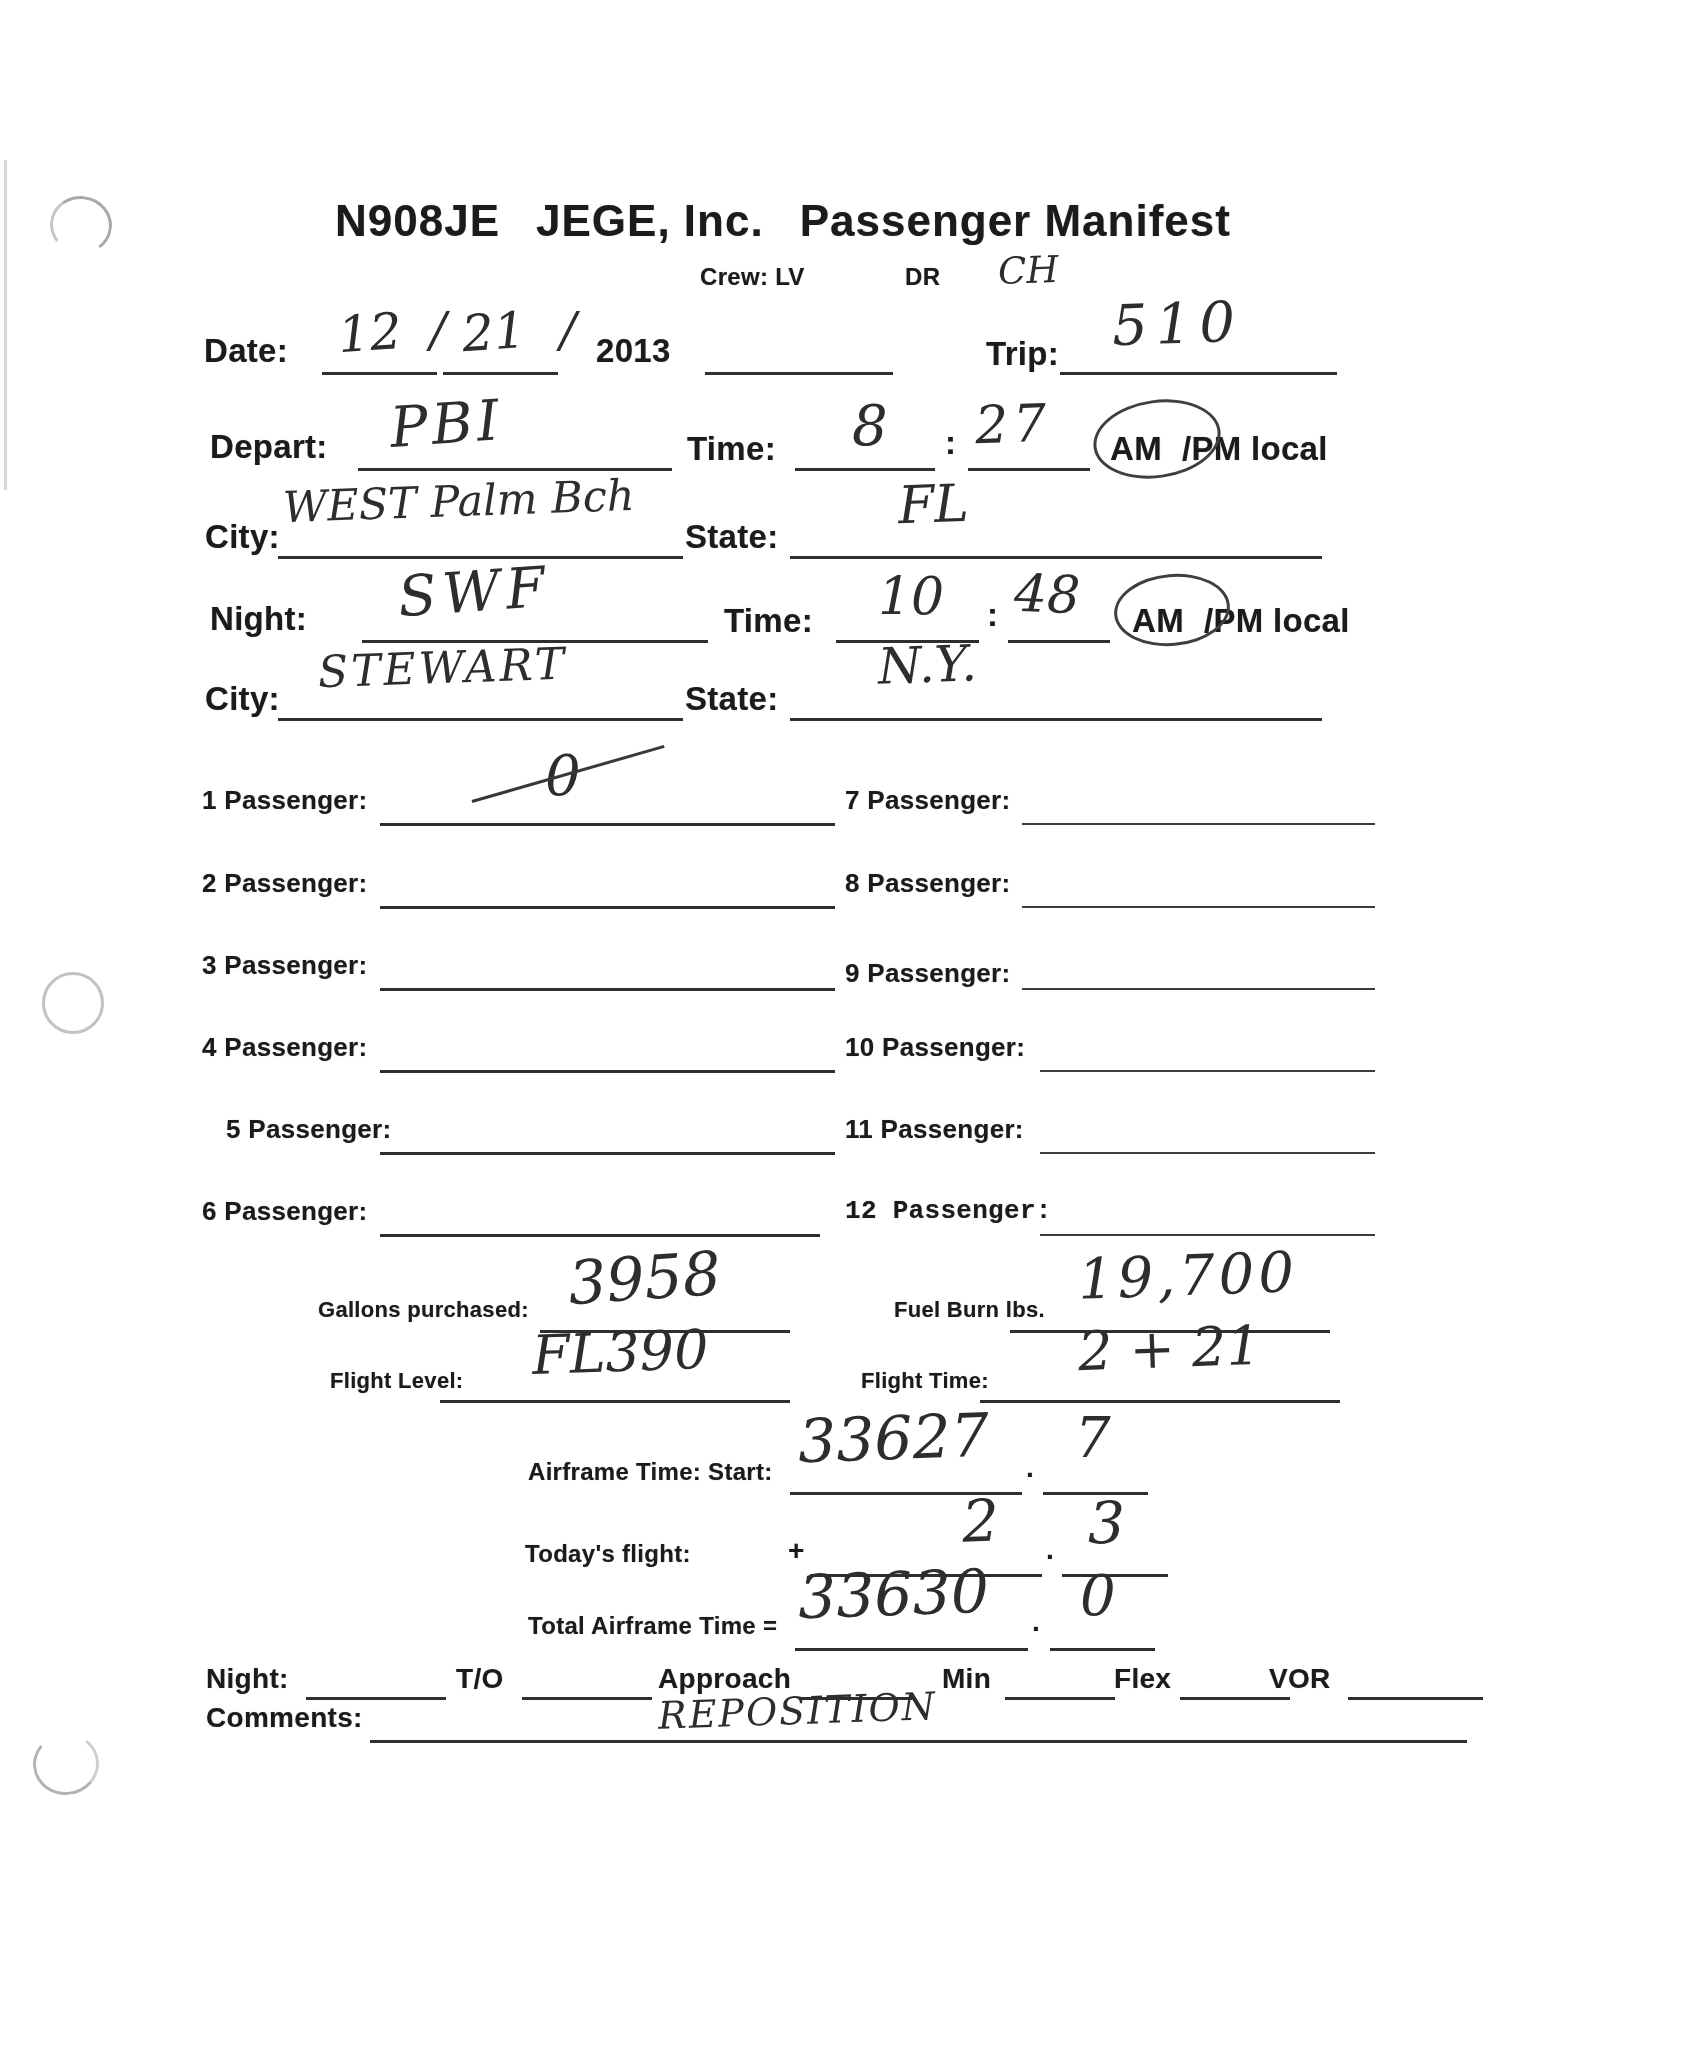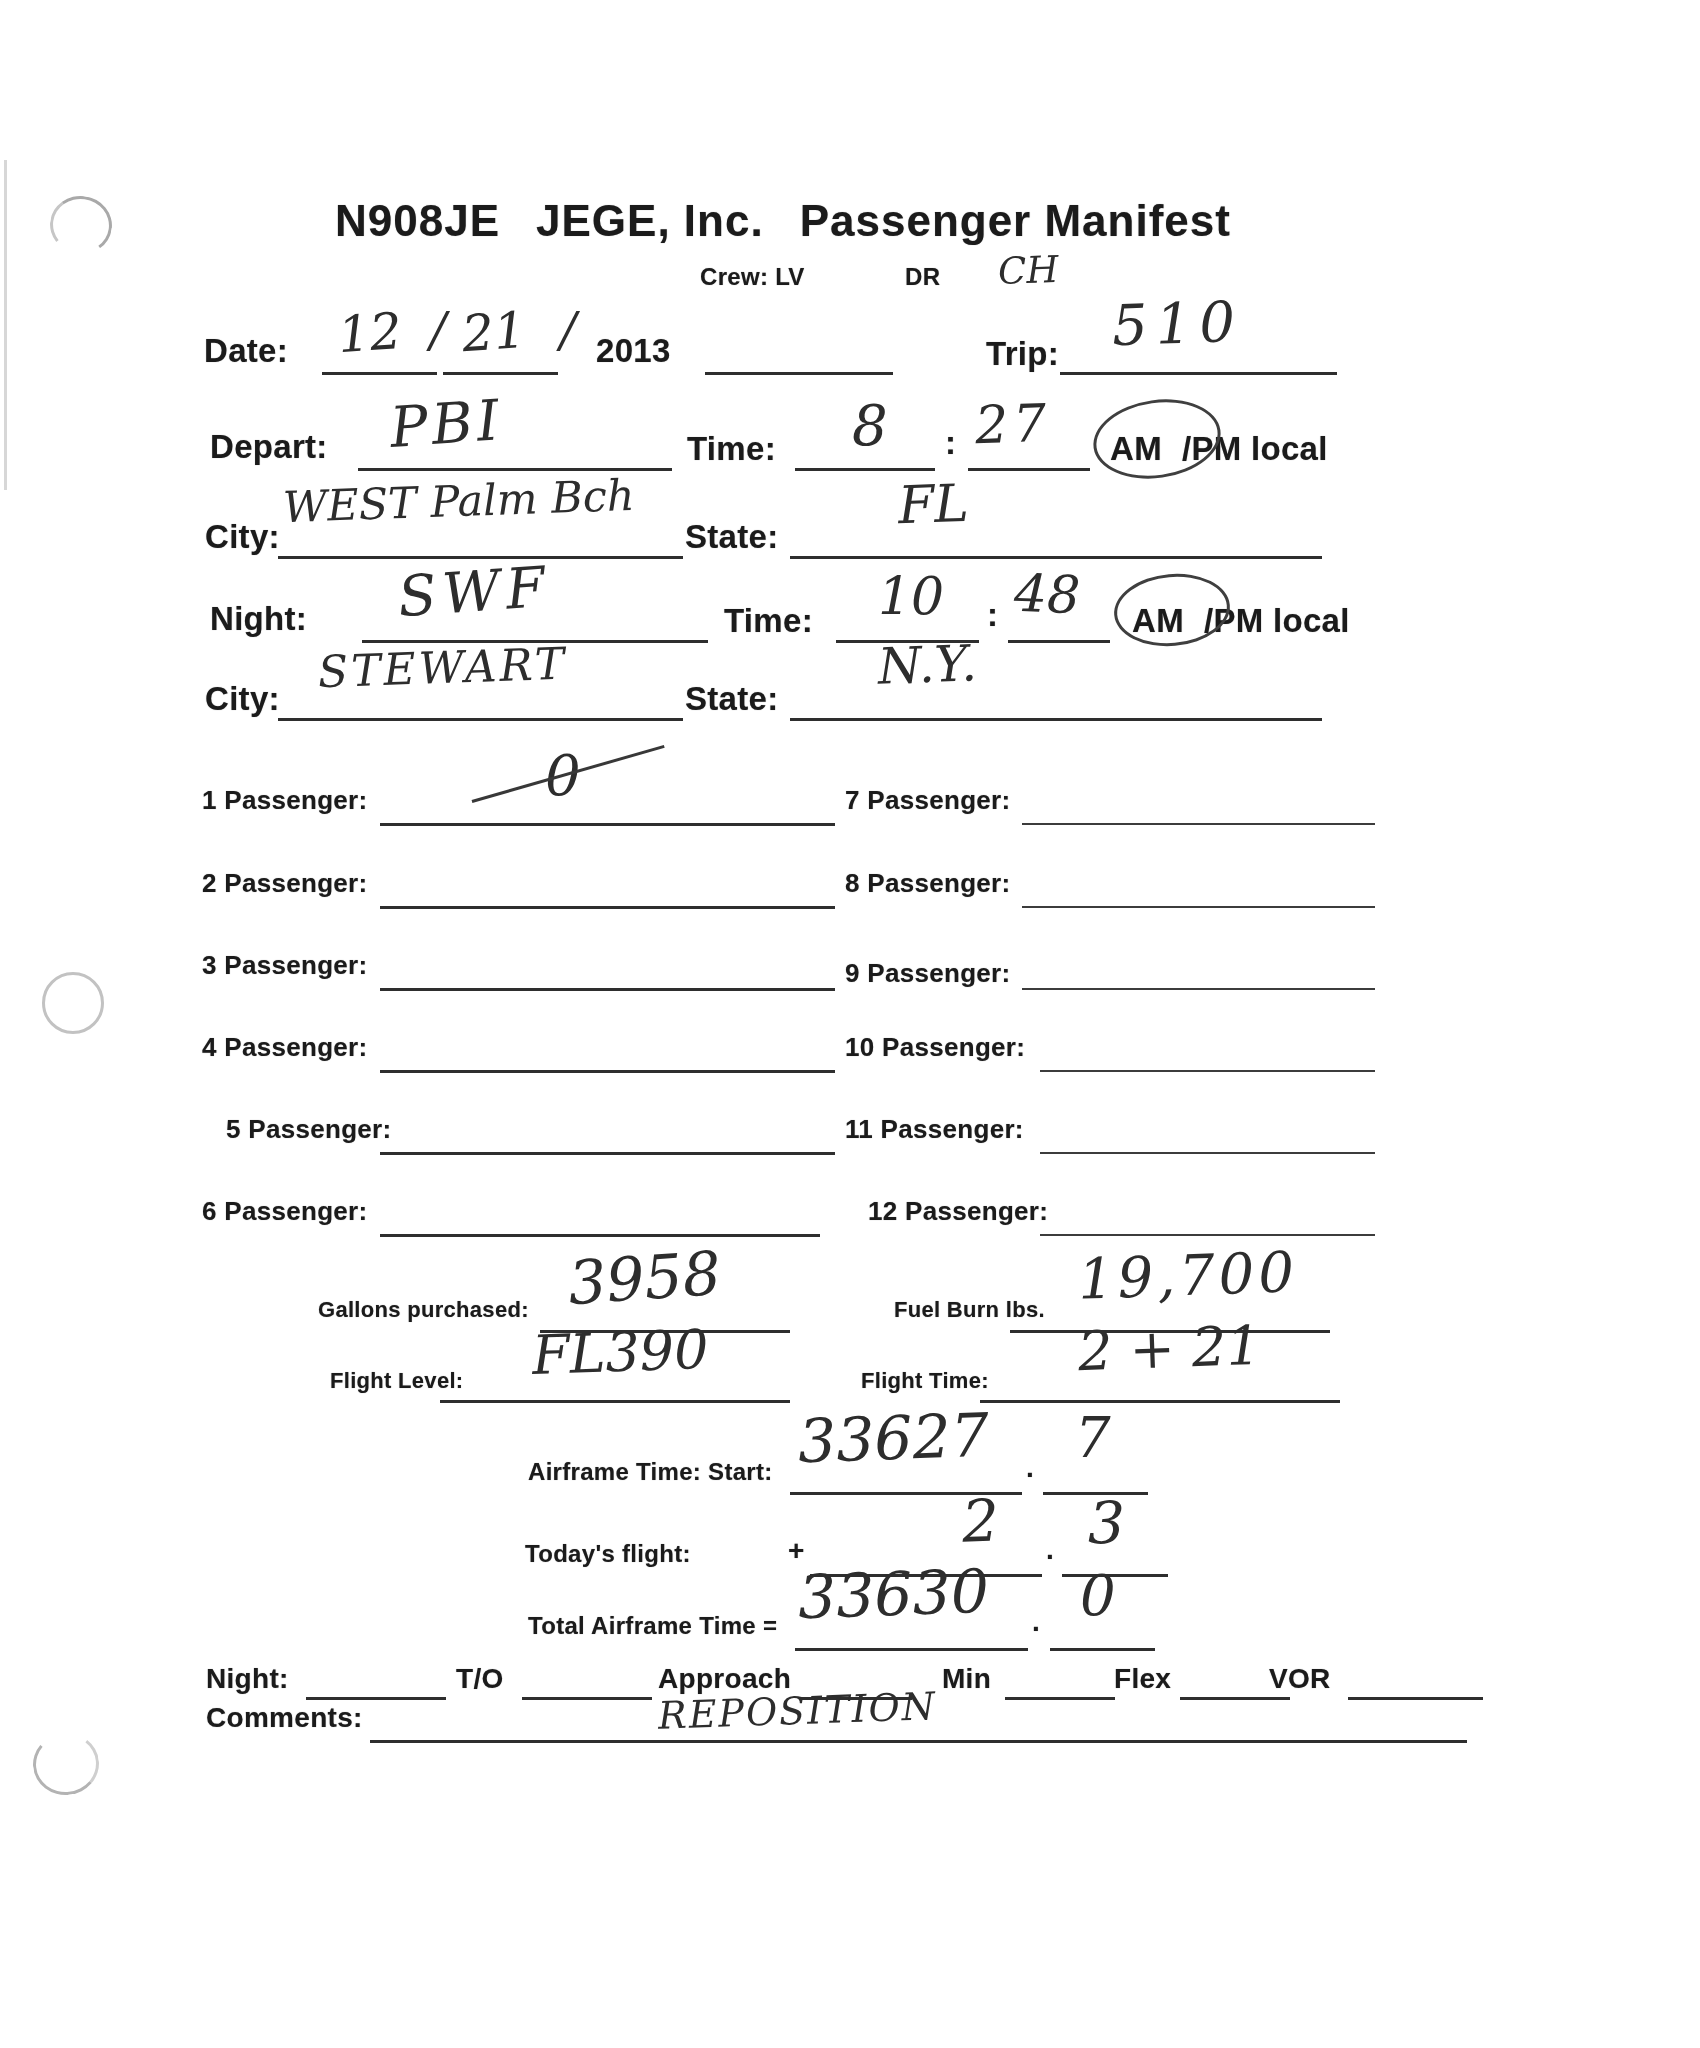--- a/index.html
+++ b/index.html
@@ -136,21 +136,21 @@
 
   <span class="lbl s26" style="left:845px; top:958px;">9 Passenger:</span>
   <div class="ul thin" style="left:1022px; top:988px; width:353px;"></div>
 
   <span class="lbl s26" style="left:845px; top:1032px;">10 Passenger:</span>
   <div class="ul thin" style="left:1040px; top:1070px; width:335px;"></div>
 
   <span class="lbl s26" style="left:845px; top:1114px;">11 Passenger:</span>
   <div class="ul thin" style="left:1040px; top:1152px; width:335px;"></div>
 
-  <span class="lbl s26" style="left:868px; top:1196px;">12 Passenger:</span>
+  <span class="lbl s26" style="left:845px; top:1196px;font-family:Liberation Mono, monospace;">12 Passenger:</span>
   <div class="ul thin" style="left:1040px; top:1234px; width:335px;"></div>
 
   <span class="lbl s22" style="left:318px; top:1297px;">Gallons purchased:</span>
   <div class="ul" style="left:540px; top:1330px; width:250px;"></div>
   <span class="hw rot-4" style="left:568px; top:1248px; font-size:60px;">3958</span>
 
   <span class="lbl s22" style="left:894px; top:1297px;">Fuel Burn lbs.</span>
   <div class="ul" style="left:1010px; top:1330px; width:320px;"></div>
   <span class="hw rot-2" style="left:1078px; top:1248px; font-size:56px; letter-spacing:4px;">19,700</span>
 

